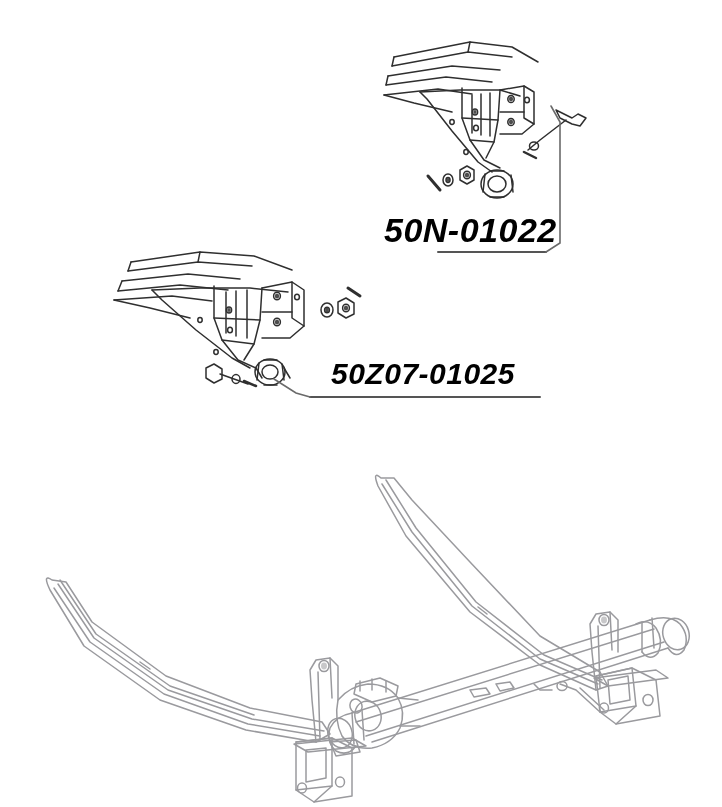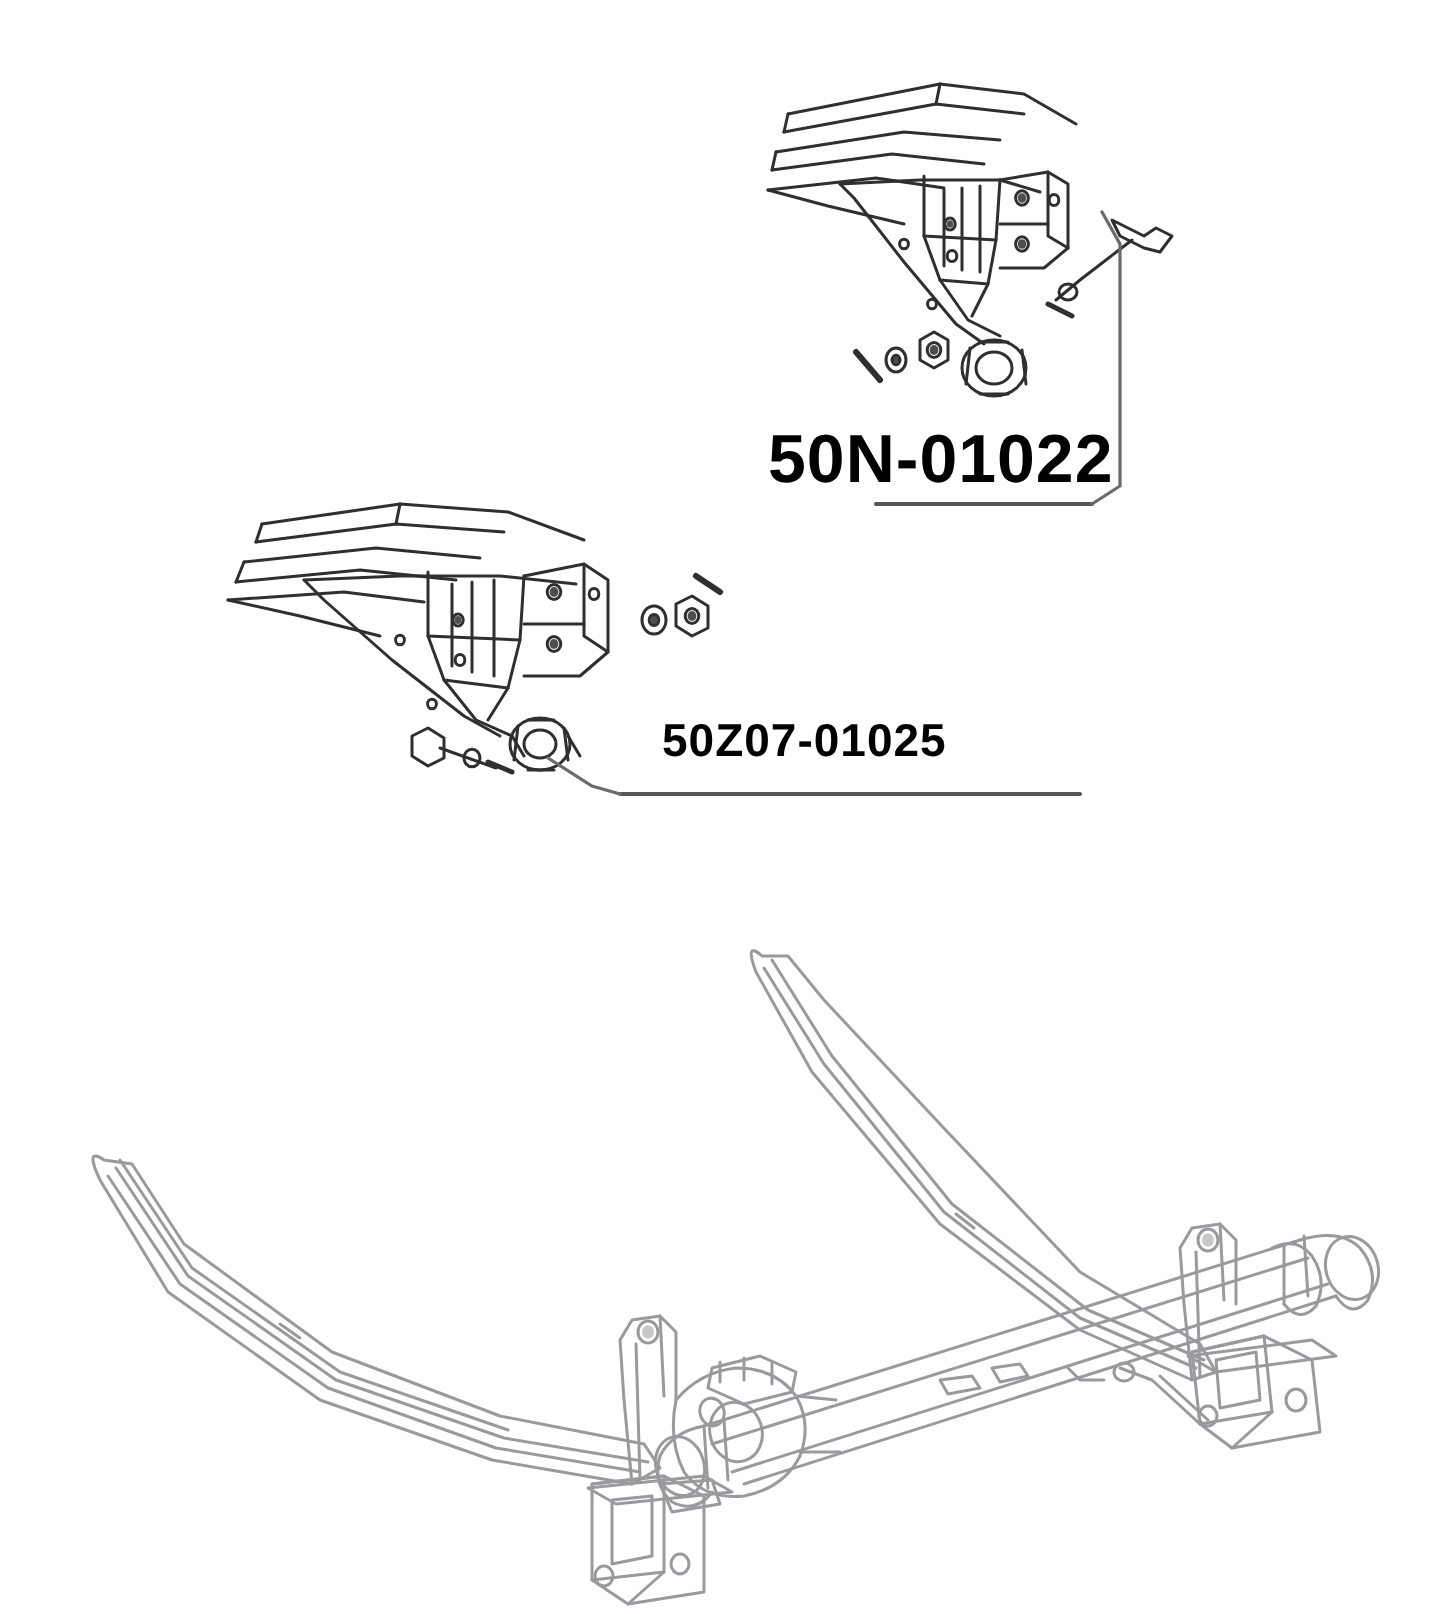--- a/index.html
+++ b/index.html
@@ -11,23 +11,24 @@
   }
   #diagram-root{position:relative;width:722px;height:807px;background:#fff;}
   .layer{position:absolute;left:0;top:0;width:722px;height:807px;}
   .label{
     position:absolute;
     font-family:"Liberation Sans", sans-serif;
     font-weight:700;
     color:#000;
     white-space:nowrap;
     letter-spacing:0.5px;
+    font-style:italic;
   }
   #label-50n{ left:384px; top:211px; font-size:34px; }
-  #label-50z{ left:331px; top:357px; font-size:23px; }
+  #label-50z{ left:331px; top:357px; font-size:30px; }
 </style>
 </head>
 <body>
 
 <div id="diagram-root">
 
   <svg class="layer" viewBox="0 0 722 807" xmlns="http://www.w3.org/2000/svg">
     <g fill="none" stroke="#2f2f2f" stroke-width="1.5" stroke-linecap="round" stroke-linejoin="round">
 
       <path d="M394 57 L470 42 L512 47 L538 62"></path>

